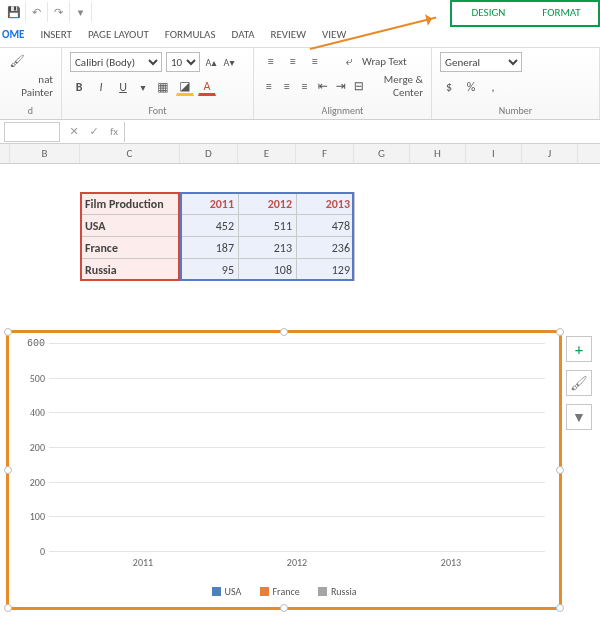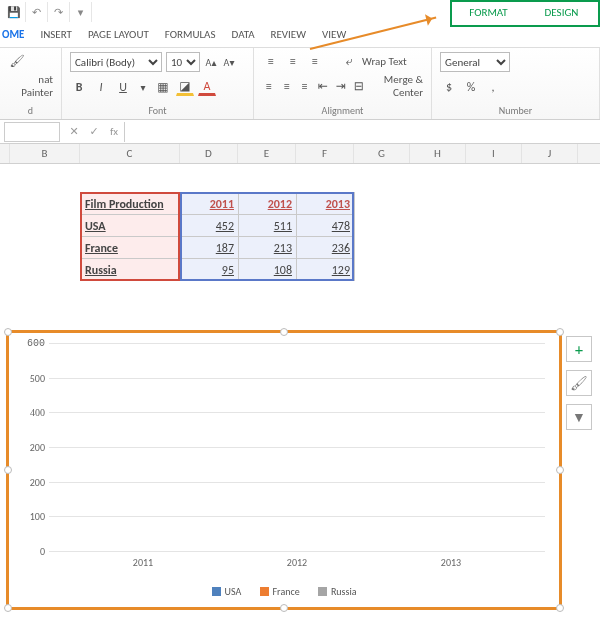--- a/index.html
+++ b/index.html
@@ -51,21 +51,21 @@
   .colhdrs { display: flex; border-bottom: 1px solid #d0d0d0; background: #f3f3f3; height: 20px; }
   .ch { border-right: 1px solid #e3e3e3; text-align: center; font-size: 11px; color: #666; line-height: 20px; }
   .w0 { width: 10px; } .wB { width: 70px; } .wC { width: 100px; }
   .wD { width: 58px; } .wE { width: 58px; } .wF { width: 58px; }
   .wG { width: 56px; } .wH { width: 56px; } .wI { width: 56px; } .wJ { width: 56px; }
   .blankrow { height: 28px; }
 
   
   .dataarea { position: relative; padding-left: 80px; }
   table.data { border-collapse: collapse; }
-  table.data td { border: 1px solid #c9c9c9; height: 22px; font-size: 12px; padding: 0 4px; text-decoration: underline; }
+  table.data td { border: 1px solid #c9c9c9; height: 22px; font-size: 12px; padding: 0 4px; }
   .hd { background: #fdecec; font-weight: bold; width: 100px; }
   .yr { background: #ecf0fb; color: #c0504d; font-weight: bold; text-align: right; width: 58px; }
   .val { background: #ecf0fb; text-align: right; width: 58px; }
   
   .sel-red { position:absolute; left:80px; top:0; width:100px; height:89px; border:2px solid #d04a3d; pointer-events:none; }
   .sel-blue { position:absolute; left:180px; top:0; width:174px; height:89px; border:2px solid #5a78c8; pointer-events:none; }
 
   
   .chartwrap { position: absolute; left: 6px; top: 330px; width: 556px; height: 280px; border: 3px solid #e78b29; background: #fff; }
   .chartwrap .handle { position:absolute; width:8px; height:8px; background:#fff; border:1px solid #bbb; border-radius:50%; }
@@ -95,22 +95,22 @@
 
 <div class="qat">
   <span class="qat-btn">💾</span>
   <span class="qat-btn">↶</span>
   <span class="qat-btn">↷</span>
   <span class="qat-btn">▾</span>
 </div>
 
 <div class="ctx">
   <div class="ctx-tabs">
+    <div class="ctx-tab">DESIGN</div>
     <div class="ctx-tab">FORMAT</div>
-    <div class="ctx-tab">DESIGN</div>
   </div>
 </div>
 
 <div class="arrow"></div>
 
 <div class="tabs">
   <span>OME</span>
   <span>INSERT</span>
   <span>PAGE LAYOUT</span>
   <span>FORMULAS</span>
@@ -160,21 +160,21 @@
       <span class="ico">≡</span>
       <span class="ico">⇤</span>
       <span class="ico">⇥</span>
       <span class="ico">⊟</span>
       <span class="btn">Merge &amp; Center</span>
     </div>
     <div class="group-title">Alignment</div>
   </div>
   <div class="group numg">
     <div class="row">
-        <select style="width:70px;height:20px"><option>General</option></select>
+        <select style="width:82px;height:20px"><option>General</option></select>
       </div>
     <div class="row">
       <span class="ico">$</span>
       <span class="ico">%</span>
       <span class="ico">,</span>
     </div>
     <div class="group-title">Number</div>
   </div>
 </div>
 

